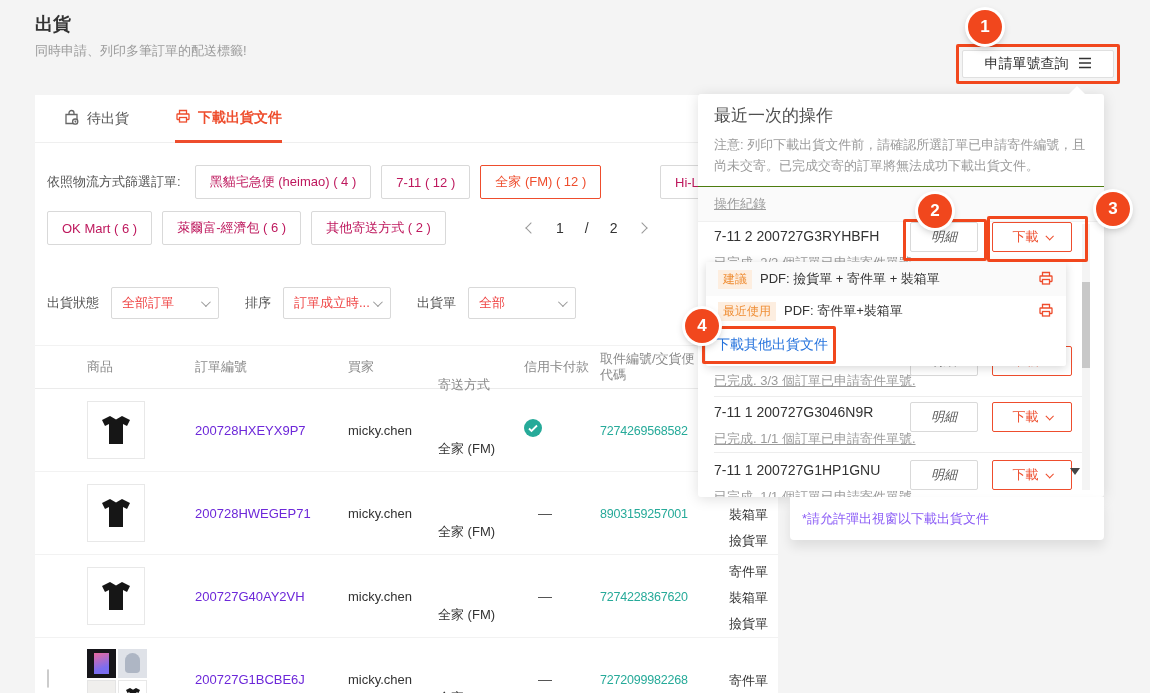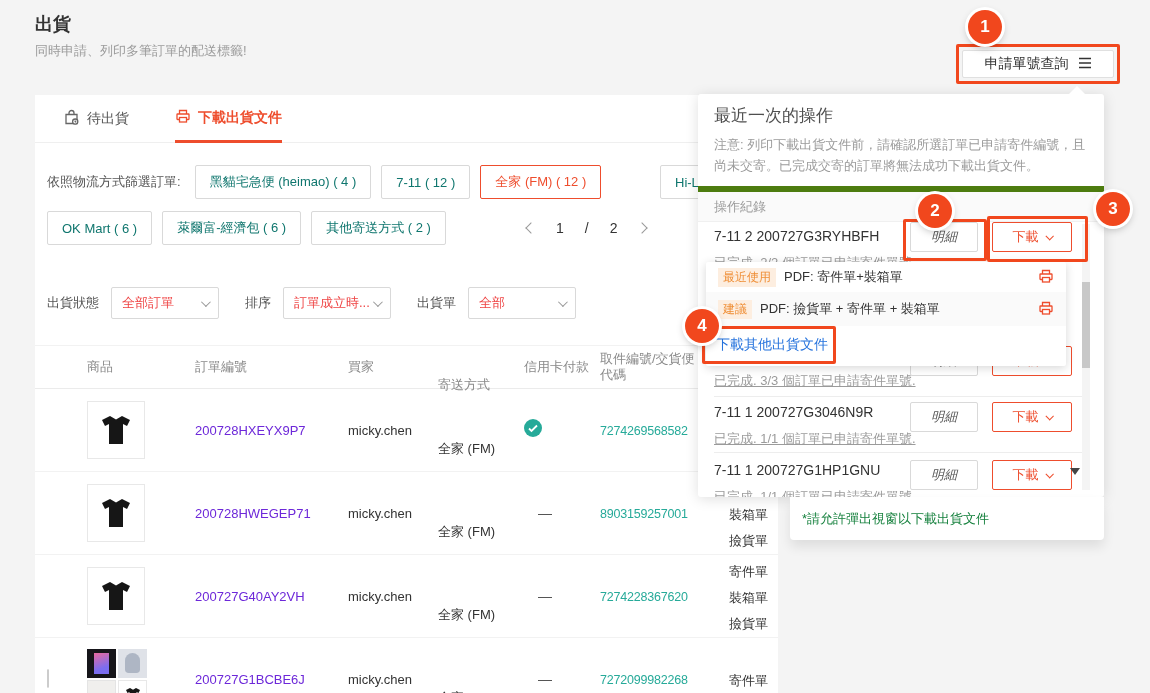--- a/index.html
+++ b/index.html
@@ -16,21 +16,21 @@
     justify-content:center; gap:9px; font-size:14px; color:#333; cursor:pointer; }
   
   .card { position:absolute; left:35px; top:95px; width:743px; height:640px; background:#fff; }
   .tabs { position:absolute; left:0; top:0; width:100%; height:48px; border-bottom:1px solid #efefef;
     display:flex; align-items:flex-start; padding-left:28px; gap:46px; }
   .tab  { height:48px; display:flex; align-items:center; gap:7px; font-size:14px; color:#555; cursor:pointer; }
   .tab.active { color:#ee4d2d; border-bottom:3px solid #ee4d2d; font-weight:bold; }
   .filter-row1 { position:absolute; left:12px; top:70px; right:0; height:34px; display:flex; align-items:center; }
   .filter-label { font-size:13px; color:#555; margin-right:14px; }
   .fbtn { height:34px; padding:0 14px; margin-right:10px; background:#fff; border:1px solid #d9d9d9;
-    border-radius:2px; font-size:13px; color:#0f766e; display:inline-flex; align-items:center; cursor:pointer; white-space:nowrap; }
+    border-radius:2px; font-size:13px; color:#be185d; display:inline-flex; align-items:center; cursor:pointer; white-space:nowrap; }
   .fbtn.active { border-color:#ee4d2d; color:#ee4d2d; }
   .fbtn.hilife { position:absolute; left:613px; top:0; width:120px; }
   .filter-row2 { position:absolute; left:12px; top:116px; right:0; height:34px; display:flex; align-items:center; }
   .pagination { position:absolute; left:480px; top:9px; display:flex; align-items:center; gap:21px;
     font-size:14px; color:#333; }
   .pchev { width:8px; height:8px; border-left:1.6px solid #999; border-bottom:1.6px solid #999; cursor:pointer; }
   .pchev.left  { transform:rotate(45deg); }
   .pchev.right { transform:rotate(225deg); }
   .selects-row { position:absolute; left:12px; top:192px; display:flex; align-items:center; font-size:13px; color:#555; }
   .sel { min-width:108px; height:32px; margin:0 26px 0 12px; border:1px solid #d9d9d9; border-radius:2px;
@@ -71,39 +71,39 @@
   .mini.grayitem { background:#f0efed; border:1px solid #e4e4e4; }
   .mini.shirt { background:#fff; border:1px solid #e8e8e8; display:flex; align-items:center; justify-content:center; }
   
   .popup { position:absolute; left:698px; top:94px; width:406px; height:403px; background:#fff;
     border-radius:3px; box-shadow:0 2px 14px rgba(0,0,0,.13); z-index:40; }
   .popup-caret { position:absolute; left:370px; top:-8px; width:0; height:0;
     border-left:9px solid transparent; border-right:9px solid transparent; border-bottom:9px solid #fff; }
   .popup-title { position:absolute; left:16px; top:10px; font-size:17px; color:#4f4f4f; }
   .popup-note  { position:absolute; left:16px; top:40px; width:374px; font-size:13px; color:#9b9b9b; line-height:21px; }
   .popup-section { position:absolute; left:0; top:92px; width:100%; height:36px; background:#fafafa;
-    border-top:6px solid #4d7c0f; border-bottom:1px solid #f0f0f0; display:flex; align-items:center; padding-left:16px;
-    font-size:13px; color:#9b9b9b; }
+    border-top:1px solid #4d7c0f; border-bottom:1px solid #f0f0f0; display:flex; align-items:center; padding-left:16px;
+    font-size:13px; color:#9b9b9b;text-decoration:underline; }
   .records { position:absolute; left:0; top:128px; width:100%; height:275px; overflow:hidden; }
   .rec-title { position:absolute; left:16px; font-size:14px; color:#333; }
   .rec-sub   { position:absolute; left:16px; font-size:13px; color:#9b9b9b;text-decoration:underline; }
   .rec-div   { position:absolute; left:16px; right:16px; height:1px; background:#ededed; }
   .btn-sm { position:absolute; height:30px; border-radius:2px; font-size:13px; display:flex;
     align-items:center; justify-content:center; background:#fff; cursor:pointer; }
   .btn-detail { width:68px; left:212px; border:1px solid #d9d9d9; color:#555;font-style:italic; }
   .btn-dl { width:80px; left:294px; border:1px solid #ee4d2d; color:#ee4d2d; gap:7px; }
   .chev-o { width:6px; height:6px; border-right:1.4px solid #ee4d2d; border-bottom:1.4px solid #ee4d2d;
     transform:rotate(45deg) translateY(-1px); }
   .sb-track { position:absolute; left:384px; top:130px; width:8px; height:266px; background:#f4f4f4; }
   .sb-thumb { position:absolute; left:384px; top:188px; width:8px; height:86px; background:#c8c8c8; cursor:pointer; }
   .scroll-arrow { position:absolute; left:372px; top:374px; width:0; height:0;
     border-left:5px solid transparent; border-right:5px solid transparent; border-top:7px solid #444; cursor:pointer; }
   .popup-footer { position:absolute; left:790px; top:497px; width:314px; height:43px; background:#fff;
     border-radius:0 0 4px 4px; box-shadow:0 7px 12px rgba(0,0,0,.09); z-index:40; }
-  .popup-footer span { position:absolute; left:12px; top:13px; font-size:13px; color:#15803d;text-align:right; }
+  .popup-footer span { position:absolute; left:12px; top:13px; font-size:13px; color:#8b5cf6;text-align:right; }
   
   .dlmenu { position:absolute; left:706px; top:262px; width:360px; height:104px; background:#fff;
     border-radius:2px; box-shadow:0 2px 10px rgba(0,0,0,.16); z-index:50; }
   .mi { display:flex; align-items:center; padding:0 12px; font-size:13px; color:#333; cursor:pointer; }
   .mi1 { height:34px; background:#fafafa; }
   .mi2 { height:30px; }
   .tag { background:#fdeee0; color:#ef8e35; font-size:12px; padding:1px 5px; margin-right:8px; white-space:nowrap; }
   .mi .printer { margin-left:auto; color:#ee4d2d; }
   .menu-link { display:inline-block; margin:10px 0 7px 10px; font-size:14px; color:#2673dd; cursor:pointer; }
   
@@ -352,42 +352,42 @@
   <div class="sb-track"></div>
   <div class="sb-thumb"></div>
   <div class="scroll-arrow"></div>
 </div>
 
 <div class="popup-footer">
   <span>*請允許彈出視窗以下載出貨文件</span>
 </div>
 
 <div class="dlmenu">
+  <div class="mi mi1">
+    <span class="tag">建議</span>
+    <span>PDF: 撿貨單 + 寄件單 + 裝箱單</span>
+    <span class="printer">
+      <svg width="16" height="16" viewBox="0 0 16 16" fill="none" stroke="#ee4d2d" stroke-width="1.3">
+          <path d="M4.5 6V2.5h7V6"></path>
+          <rect x="2" y="6" width="12" height="5.5" rx="0.5"></rect>
+          <rect x="4.5" y="9.5" width="7" height="4.5" fill="#fff"></rect>
+        </svg>
+    </span>
+  </div>
   <div class="mi mi2">
     <span class="tag">最近使用</span>
     <span>PDF: 寄件單+裝箱單</span>
     <span class="printer">
       <svg width="16" height="16" viewBox="0 0 16 16" fill="none" stroke="#ee4d2d" stroke-width="1.3">
           <path d="M4.5 6V2.5h7V6"></path>
           <rect x="2" y="6" width="12" height="5.5" rx="0.5"></rect>
           <rect x="4.5" y="9.5" width="7" height="4.5" fill="#fff"></rect>
         </svg>
     </span>
   </div>
-  <div class="mi mi1">
-    <span class="tag">建議</span>
-    <span>PDF: 撿貨單 + 寄件單 + 裝箱單</span>
-    <span class="printer">
-      <svg width="16" height="16" viewBox="0 0 16 16" fill="none" stroke="#ee4d2d" stroke-width="1.3">
-          <path d="M4.5 6V2.5h7V6"></path>
-          <rect x="2" y="6" width="12" height="5.5" rx="0.5"></rect>
-          <rect x="4.5" y="9.5" width="7" height="4.5" fill="#fff"></rect>
-        </svg>
-    </span>
-  </div>
   <span class="menu-link">下載其他出貨文件</span>
 </div>
 
 <div class="hl hl1"></div>
 <div class="hl hl2"></div>
 <div class="hl hl3"></div>
 <div class="hl hl4"></div>
 <div class="nbadge nb1">1</div>
 <div class="nbadge nb2">2</div>
 <div class="nbadge nb3">3</div>

